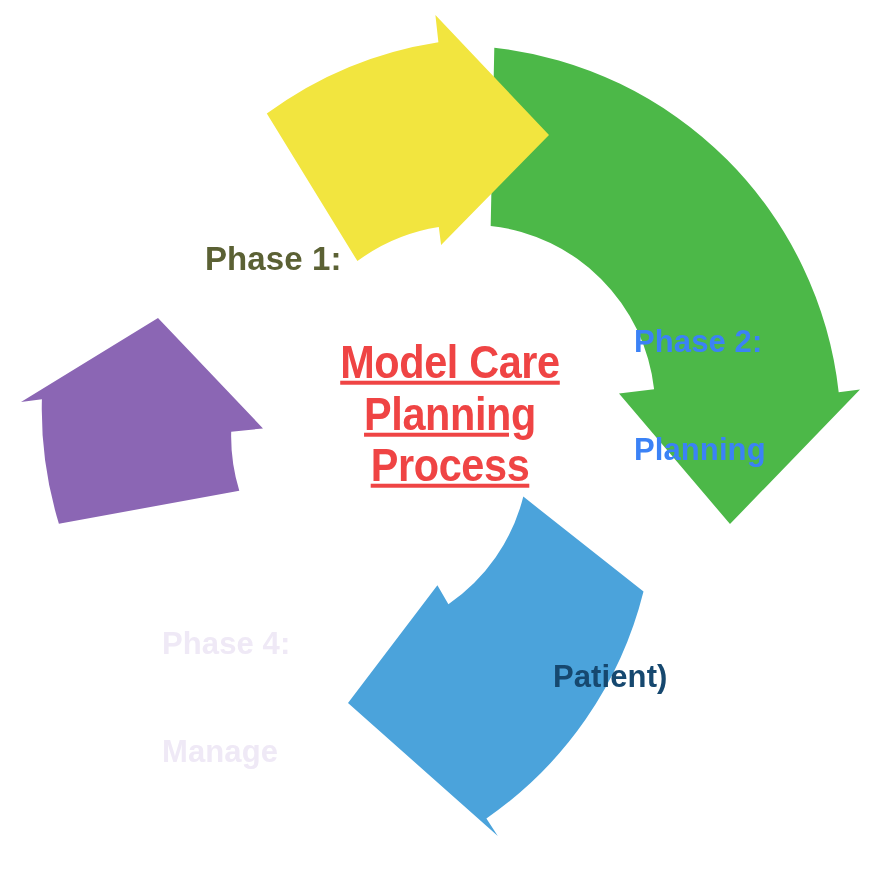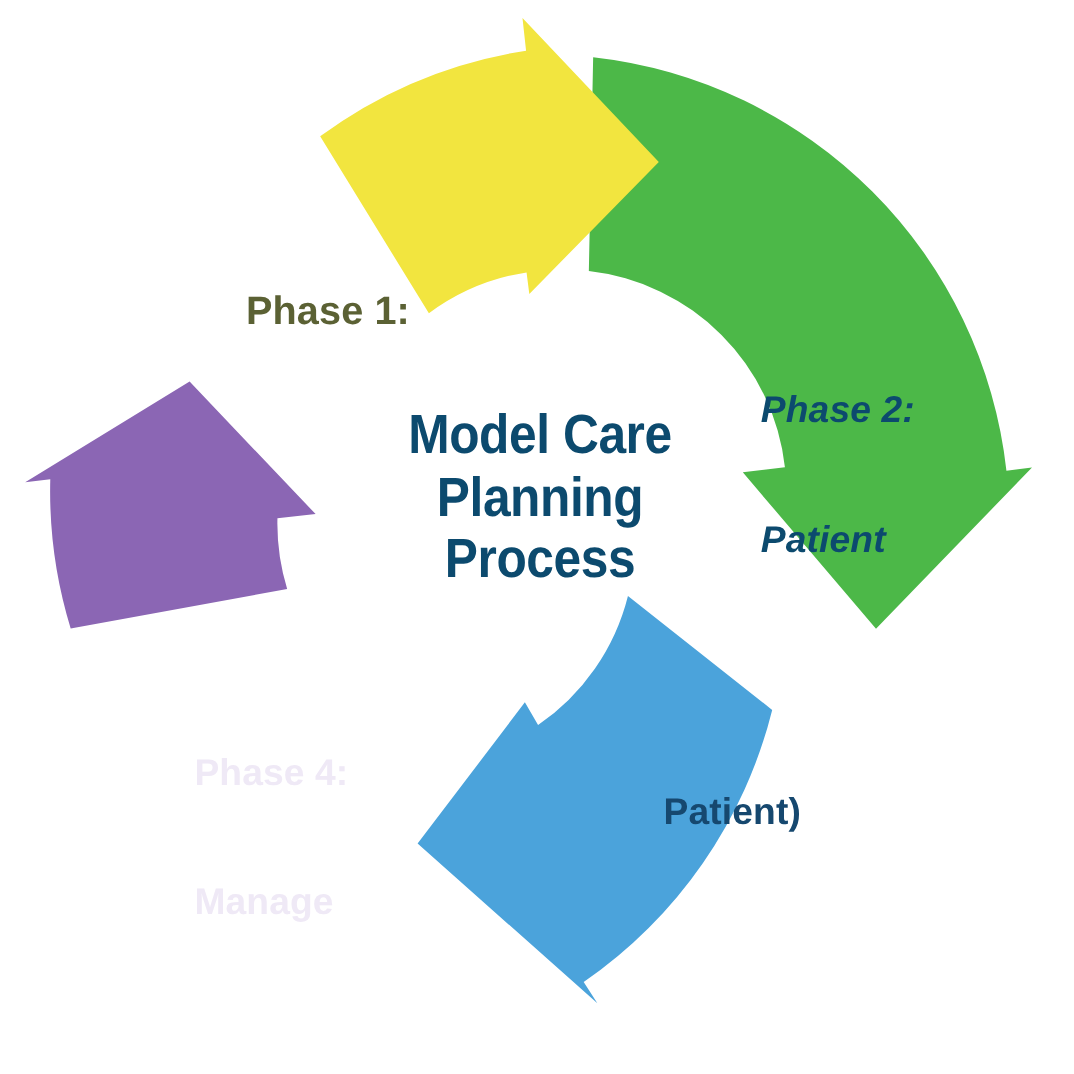--- a/index.html
+++ b/index.html
@@ -132,32 +132,32 @@
              L 441.1 245
              L 438.8 227
              A 185 185 0 0 0 357.4 261.1
              Z"></path>
   </svg>
 
   <div class="phase-label" id="label-phase-1" style="color: rgb(91, 97, 52);">
     <span class="ln">Phase 1:</span>
   </div>
 
-  <div class="phase-label" id="label-phase-2" style="color: #0c4a6e; font-style: italic;">
+  <div class="phase-label" id="label-phase-2" style="color: #3b82f6;">
     <span class="ln">Phase 2:</span>
-    <span class="ln">Patient</span>
+    <span class="ln">Planning</span>
   </div>
 
   <div class="phase-label" id="label-phase-3" style="color: rgb(22, 72, 111);">
     <span class="ln">Patient)</span>
   </div>
 
   <div class="phase-label" id="label-phase-4" style="color: rgb(239, 233, 246);">
     <span class="ln">Phase 4:</span>
     <span class="ln">Manage</span>
   </div>
 
-  <div id="center-title" style="color: #0c4a6e;">
+  <div id="center-title" style="color: #ef4444; text-decoration: underline;">
     <span class="ln">Model Care</span>
     <span class="ln">Planning Process</span>
   </div>
 
 </div>
 
 </body></html>

